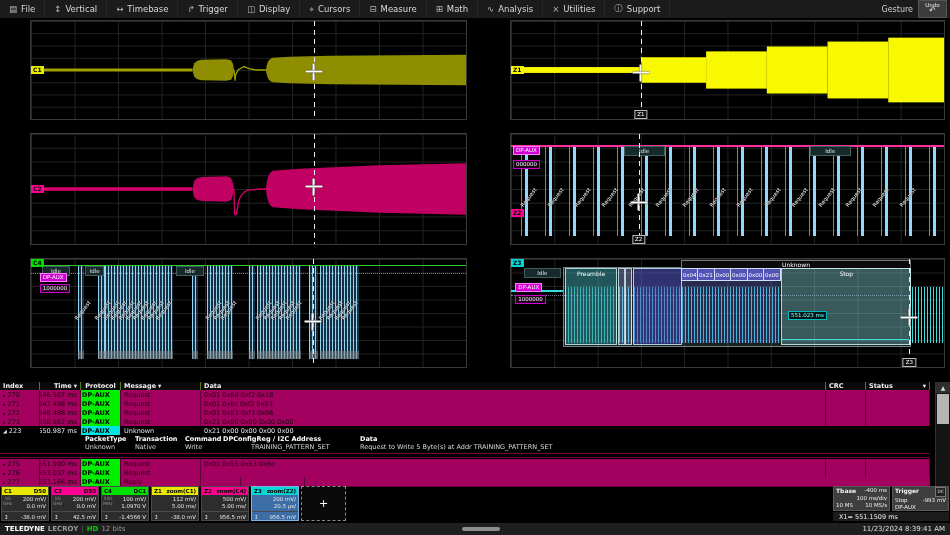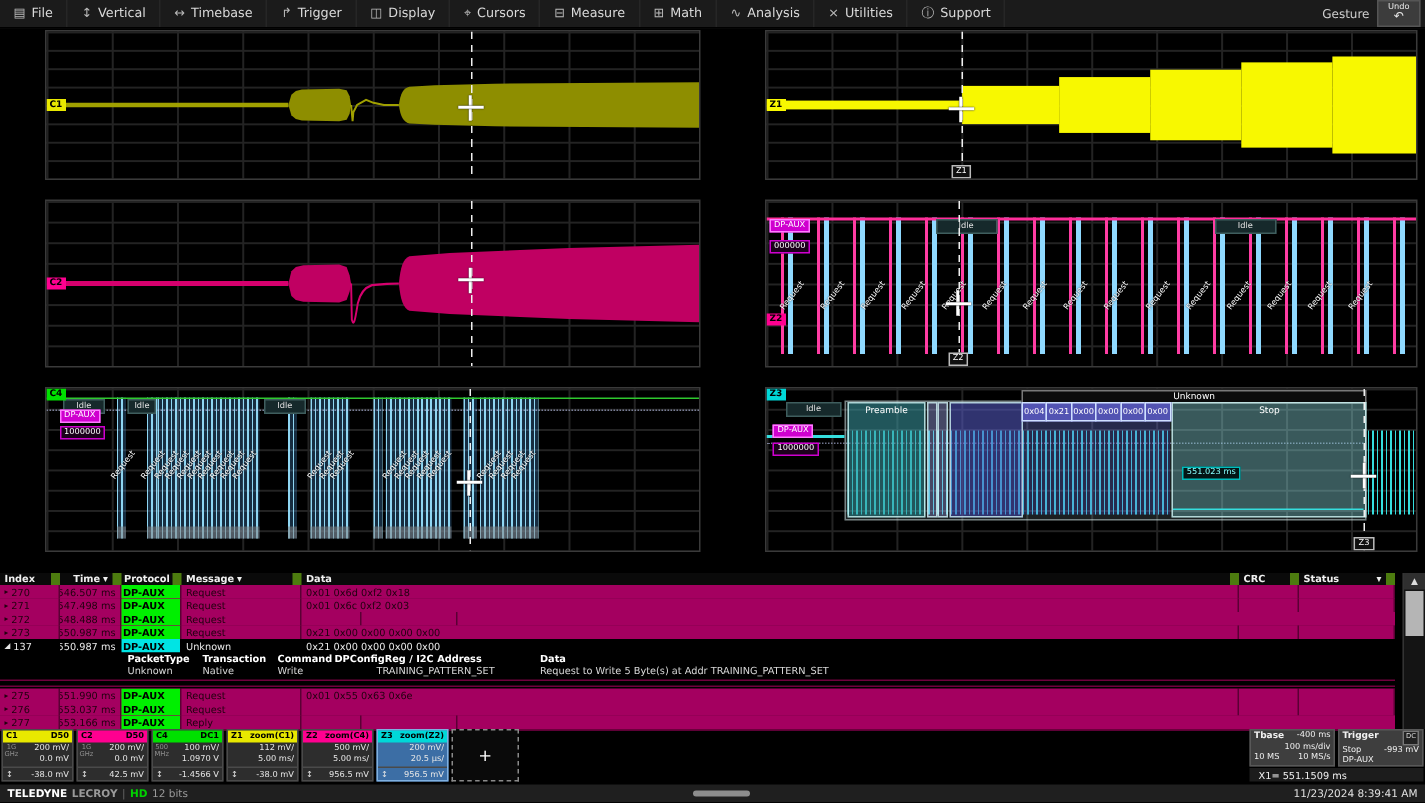--- a/index.html
+++ b/index.html
@@ -64,21 +64,21 @@
          padding:0 2px;line-height:7px;z-index:5;}
   
   .dtable{position:absolute;left:0;top:382px;width:950px;height:104px;background:#000;font-size:6.5px;}
   .trow{position:absolute;left:0;width:930px;height:9px;display:flex;align-items:center;
         background:#a40060;color:#20000f;border-bottom:1px solid #6b003c;}
   .trow.black{background:#000;color:#e8e8e8;border-bottom:none;}
   .thead{position:absolute;left:0;top:0;width:930px;height:8px;display:flex;align-items:center;
          background:#0a0a0a;color:#f0f0f0;font-weight:bold;}
   .tc{height:100%;display:flex;align-items:center;box-sizing:border-box;border-right:1px solid rgba(0,0,0,.45);
       padding:0 3px;overflow:hidden;white-space:nowrap;}
-  .thead .tc{border-right:6px solid #4d7c0f;}
+  .thead .tc{border-right:1px solid #4d7c0f;}
   .tc.ci{width:40px;} .tc.ct{width:41px;justify-content:flex-end;} .tc.cp{width:40px;padding:0;flex-direction:column;}
   .tc.cm{width:80px;} .tc.cd{width:625px;} .tc.cc{width:40px;} .tc.cs{width:64px;}
   .prot{width:100%;height:100%;display:flex;align-items:center;padding-left:2px;color:#000;font-weight:bold;}
   .pg{background:#00ef00;} .pc{background:#00e4e4;}
   .mk{margin-right:2px;font-size:5px;}
   .dethdr,.detval{position:absolute;left:0;width:930px;height:8px;color:#fff;}
   .dethdr span,.detval span{position:absolute;white-space:nowrap;}
   .dethdr{font-weight:bold;}
   .detval{color:#d8d8d8;}
   .gapline{position:absolute;left:0;width:930px;height:1px;background:#70003d;}
@@ -408,20 +408,23 @@
         </div>
       <div class="tc ct">
           <span>548.488 ms</span>
         </div>
       <div class="tc cp">
           <span class="prot pg">DP-AUX</span>
         </div>
       <div class="tc cm">
           <span>Request</span>
         </div>
+      <div class="tc cd">
+          <span>0x01 0x03 0xf3 0x06</span>
+        </div>
       <div class="tc cc"></div>
         <div class="tc cs"></div>
     </div>
     <div class="trow" style="top:35px">
       <div class="tc ci">
           <span class="mk">▸</span>
           <span>273</span>
         </div>
       <div class="tc ct">
           <span>550.987 ms</span>
@@ -434,21 +437,21 @@
         </div>
       <div class="tc cd">
           <span>0x21 0x00 0x00 0x00 0x00</span>
         </div>
       <div class="tc cc"></div>
         <div class="tc cs"></div>
     </div>
     <div class="trow black" style="top:44px">
       <div class="tc ci">
           <span class="mk">◢</span>
-          <span>137</span>
+          <span>223</span>
         </div>
       <div class="tc ct">
           <span>550.987 ms</span>
         </div>
       <div class="tc cp">
           <span class="prot pc">DP-AUX</span>
         </div>
       <div class="tc cm">
           <span>Unknown</span>
         </div>

